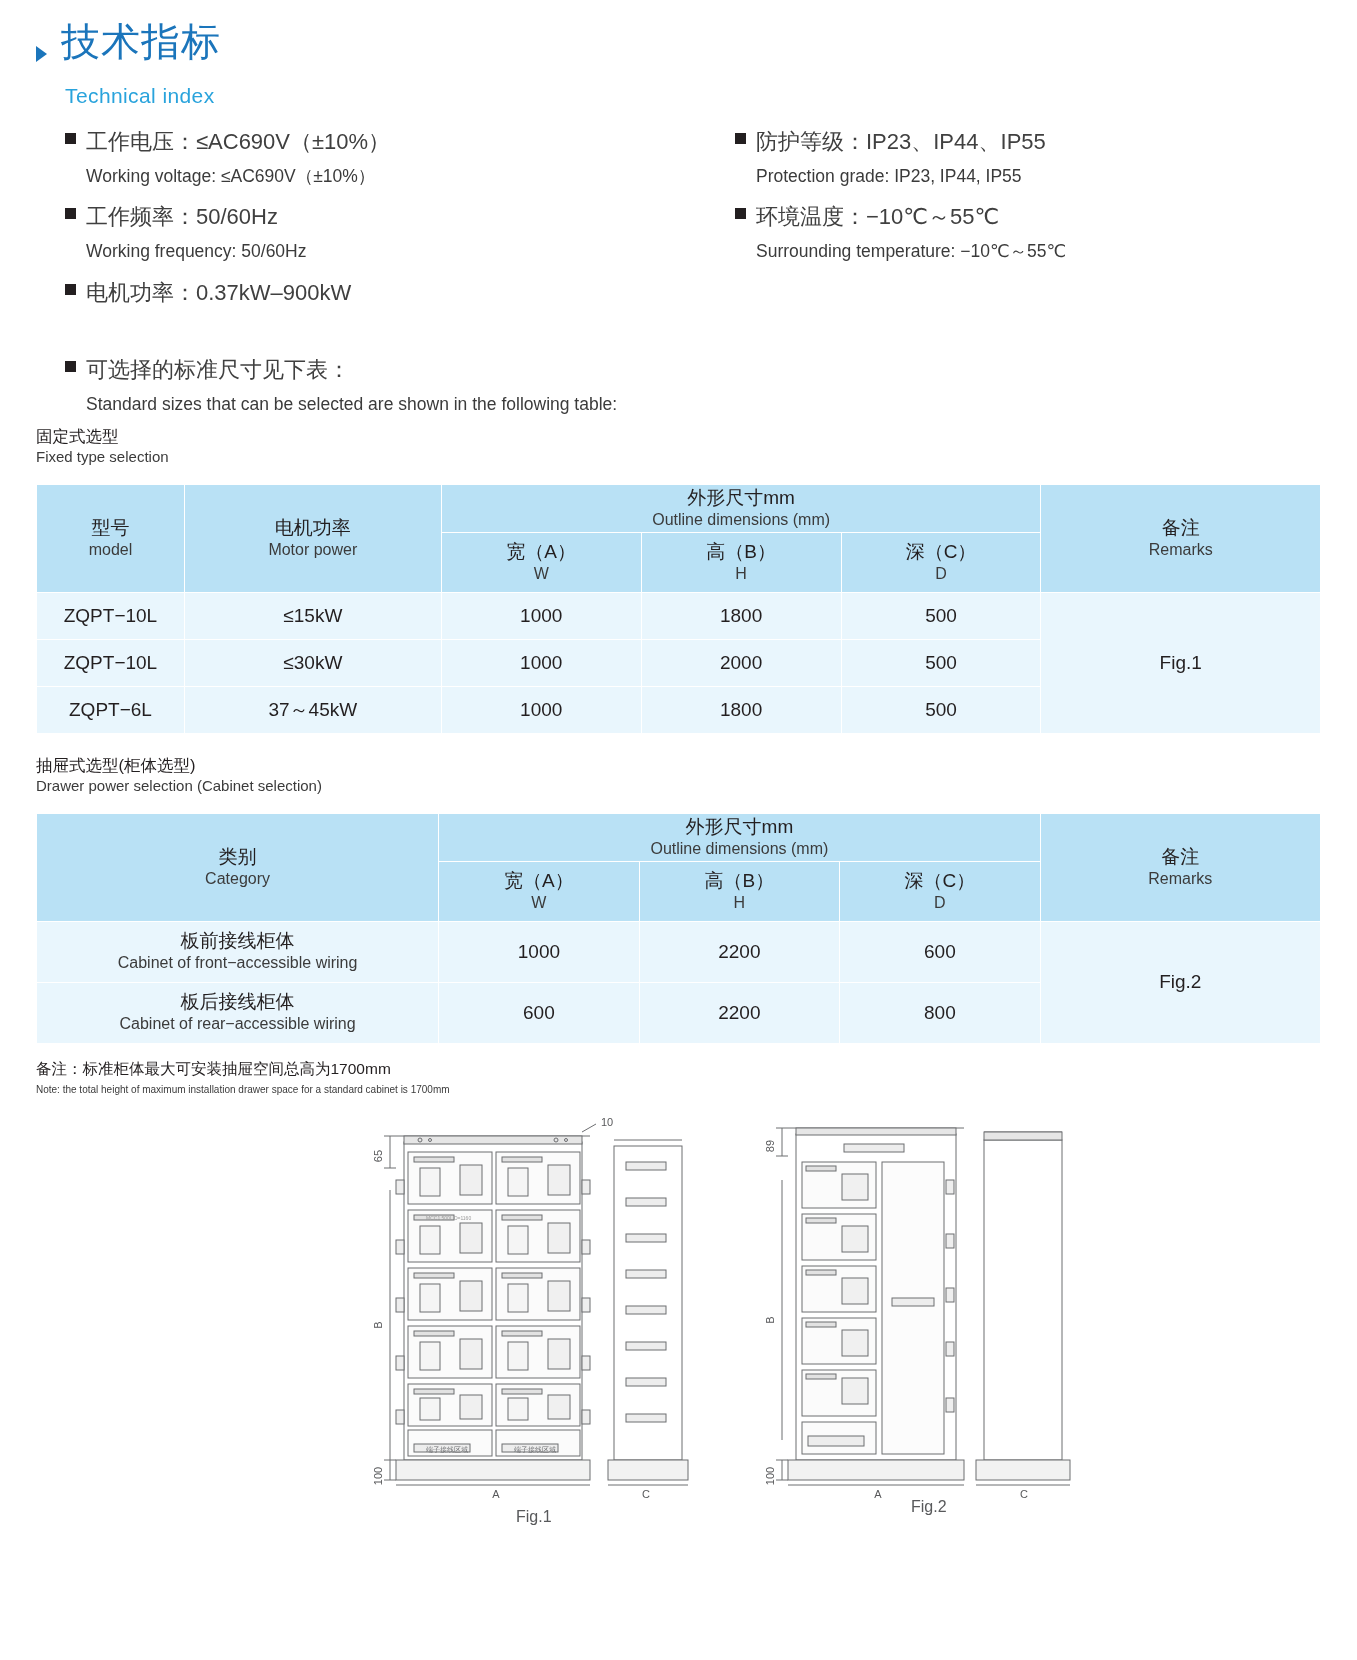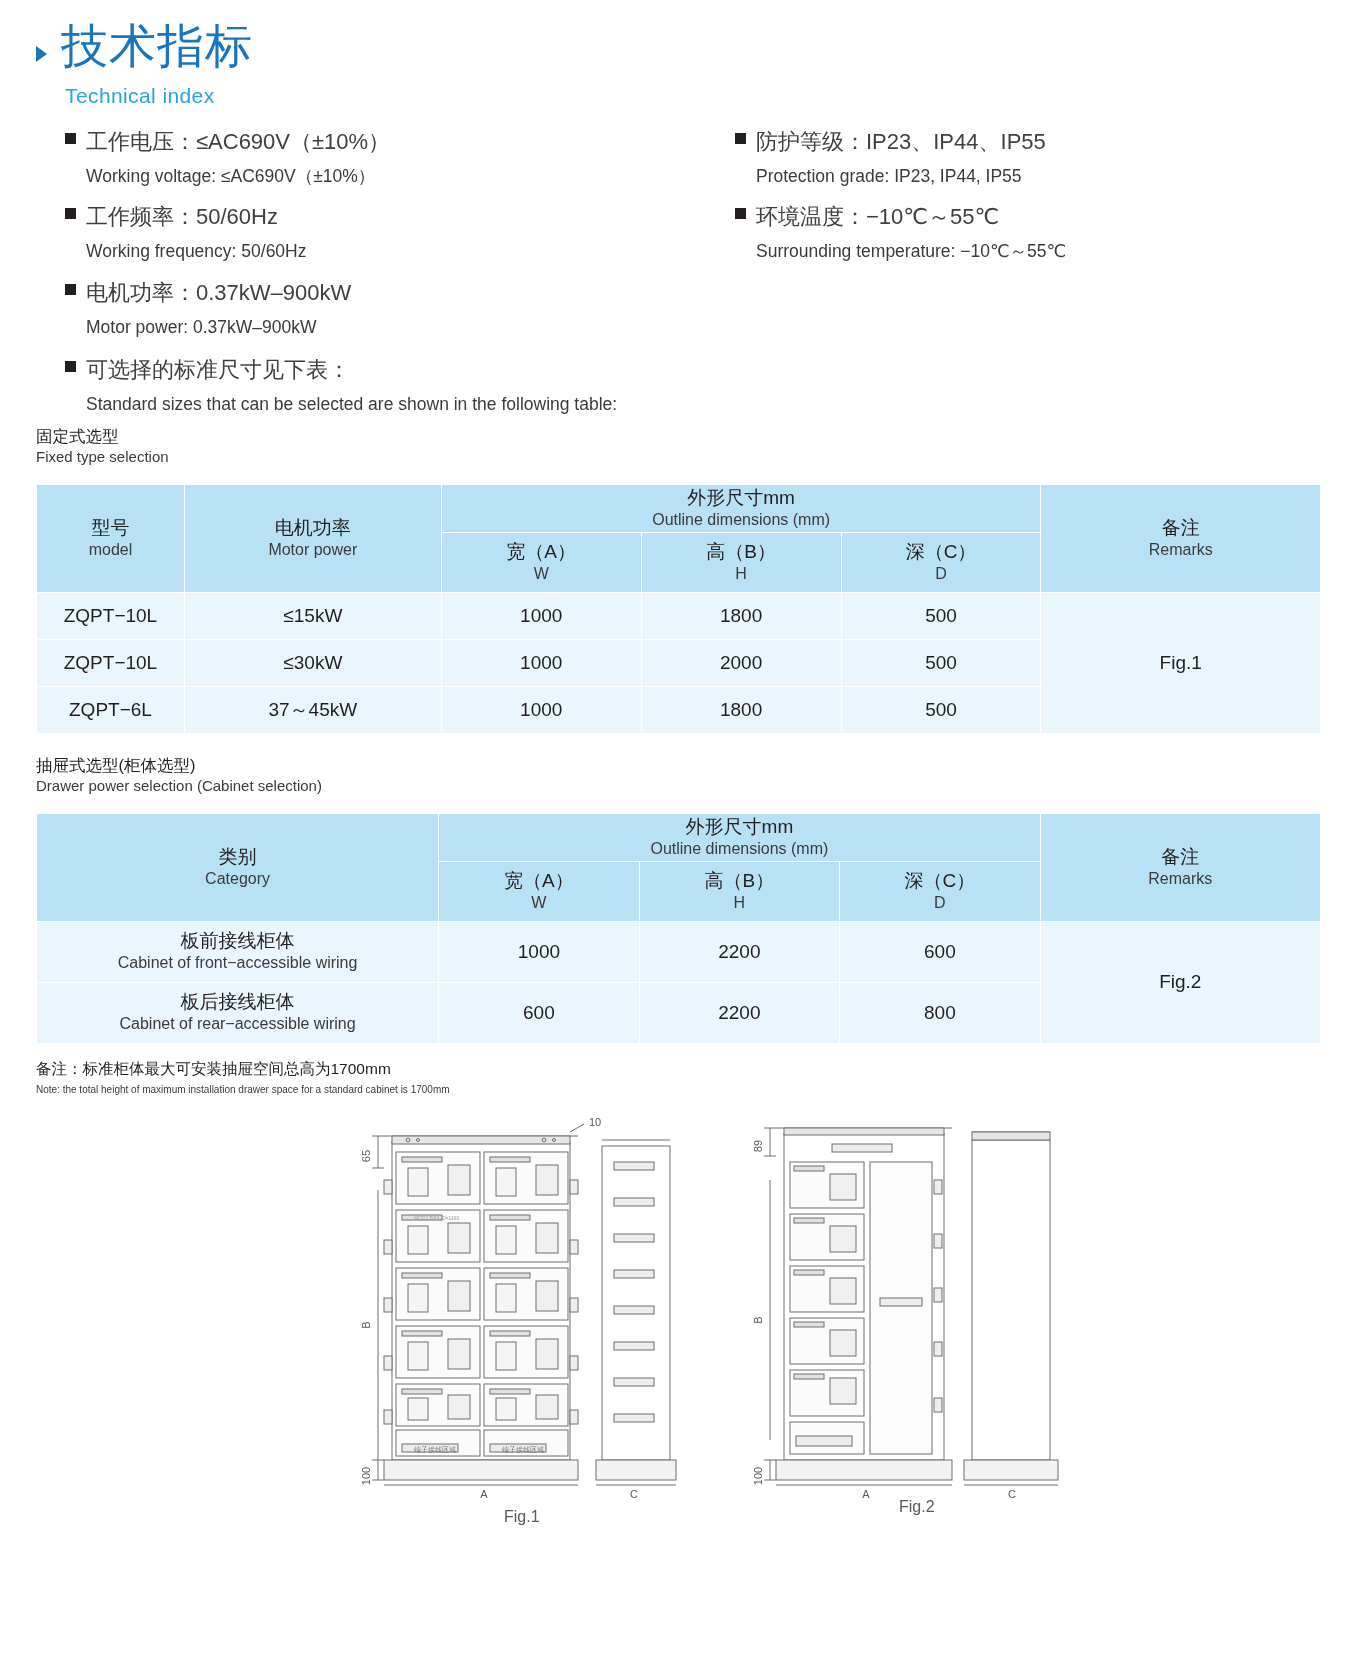--- a/index.html
+++ b/index.html
@@ -13,21 +13,21 @@
   }
   .page{position:relative;width:1357px;height:1660px;}
 
   
   .title-row{position:absolute;left:36px;top:22px;display:flex;align-items:flex-start;}
   .tri{
     width:0;height:0;border-left:11px solid #1b75bb;
     border-top:8px solid transparent;border-bottom:8px solid transparent;
     margin-top:24px;margin-right:14px;
   }
-  .title-cn{font-size:47px;color:#1b75bb;letter-spacing:1px;line-height:1;}
+  .title-cn{font-size:39px;color:#1b75bb;letter-spacing:1px;line-height:1;}
   .title-en{position:absolute;left:65px;top:84px;font-size:21px;color:#29a3dc;letter-spacing:.4px;}
 
   
   .specs{position:absolute;left:65px;top:125px;width:1240px;}
   .spec-col{position:absolute;}
   .col-left{left:0;top:0;width:600px;}
   .col-right{left:670px;top:0;width:600px;}
   .spec-item{margin-bottom:11px;}
   .spec-cn{font-size:22px;color:#404040;line-height:1.5;display:flex;align-items:flex-start;}
   .sq{
@@ -56,21 +56,21 @@
   .en{font-size:16px;line-height:1.3;color:#3b3b3b;}
   .val{font-size:19px;}
 
   #tbl1{left:36px;top:484px;width:1285px;}
   #tbl2{left:36px;top:813px;width:1285px;}
 
   .note{position:absolute;left:36px;top:1057px;font-size:15.5px;line-height:1.6;color:#231f20;}
   .note .en2{font-size:10px;color:#3b3b3b;}
 
   
-  .figs{position:absolute;left:4px;top:1110px;width:1161px;height:440px;}
+  .figs{position:absolute;left:16px;top:1110px;width:1161px;height:440px;}
   .figlabel{position:absolute;font-size:16px;color:#58595b;}
   svg{display:block;}
 </style>
 </head>
 <body>
 
 <div class="page">
 
   <div class="title-row">
     <div class="tri"></div>
@@ -93,21 +93,20 @@
           <span class="sq"></span>
           <span>工作频率：50/60Hz</span>
         </div>
         <div class="spec-en">Working frequency: 50/60Hz</div>
       </div>
       <div class="spec-item">
         <div class="spec-cn">
           <span class="sq"></span>
           <span>电机功率：0.37kW–900kW</span>
         </div>
-        <div class="spec-en">Motor power: 0.37kW–900kW</div>
       </div>
     </div>
 
     <div class="spec-col col-right">
       <div class="spec-item">
         <div class="spec-cn">
           <span class="sq"></span>
           <span>防护等级：IP23、IP44、IP55</span>
         </div>
         <div class="spec-en">Protection grade: IP23, IP44, IP55</div>

